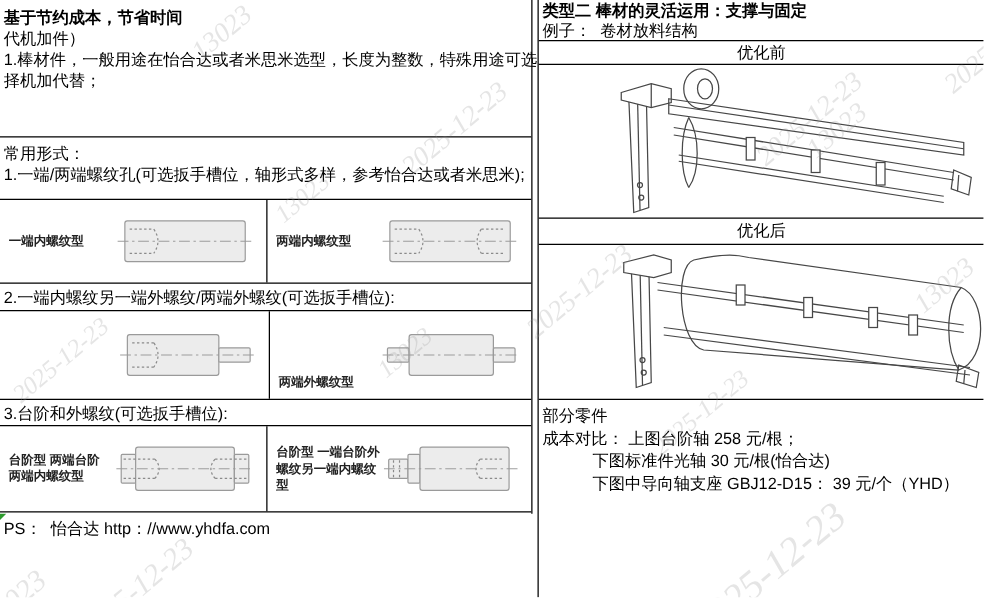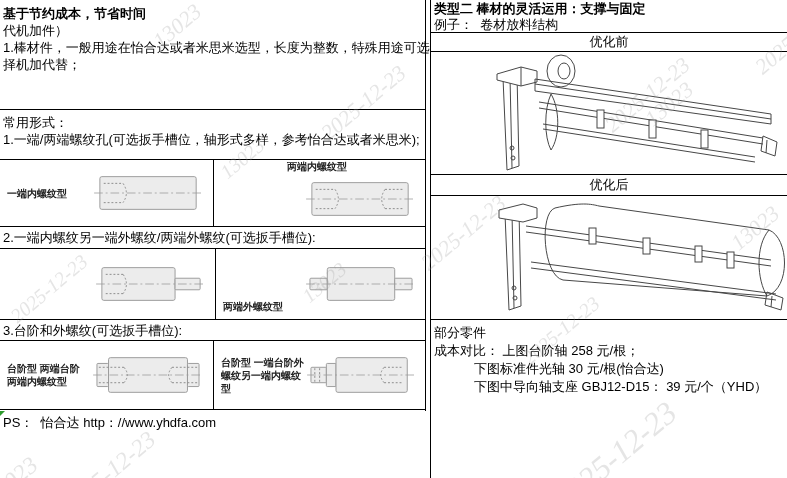--- a/index.html
+++ b/index.html
@@ -54,21 +54,21 @@
         <div class="dlabel" style="width:72px;">一端内螺纹型</div>
         <svg class="dsvg" width="112" height="52" viewBox="0 0 114 54">
           <rect class="rod-body" x="6" y="10" width="100" height="34" rx="2"></rect>
           <line class="thread" x1="10" y1="17" x2="30" y2="17"></line>
           <line class="thread" x1="10" y1="37" x2="30" y2="37"></line>
           <path class="thread" d="M30,17 Q37,27 30,37"></path>
           <line class="cl" x1="0" y1="27" x2="114" y2="27"></line>
         </svg>
       </div>
       <div class="divider" style="left:213px;"></div>
-      <div class="dcell" style="left:214px;width:211px;flex-direction:column;">
+      <div class="dcell" style="left:214px;width:211px;">
         <div class="dlabel" style="width:72px;">两端内螺纹型</div>
         <svg class="dsvg" width="112" height="52" viewBox="0 0 114 54">
           <rect class="rod-body" x="6" y="10" width="100" height="34" rx="2"></rect>
           <line class="thread" x1="10" y1="17" x2="30" y2="17"></line>
           <line class="thread" x1="10" y1="37" x2="30" y2="37"></line>
           <path class="thread" d="M30,17 Q37,27 30,37"></path>
           <line class="thread" x1="82" y1="17" x2="102" y2="17"></line>
           <line class="thread" x1="82" y1="37" x2="102" y2="37"></line>
           <path class="thread" d="M82,17 Q75,27 82,37"></path>
           <line class="cl" x1="0" y1="27" x2="114" y2="27"></line>

